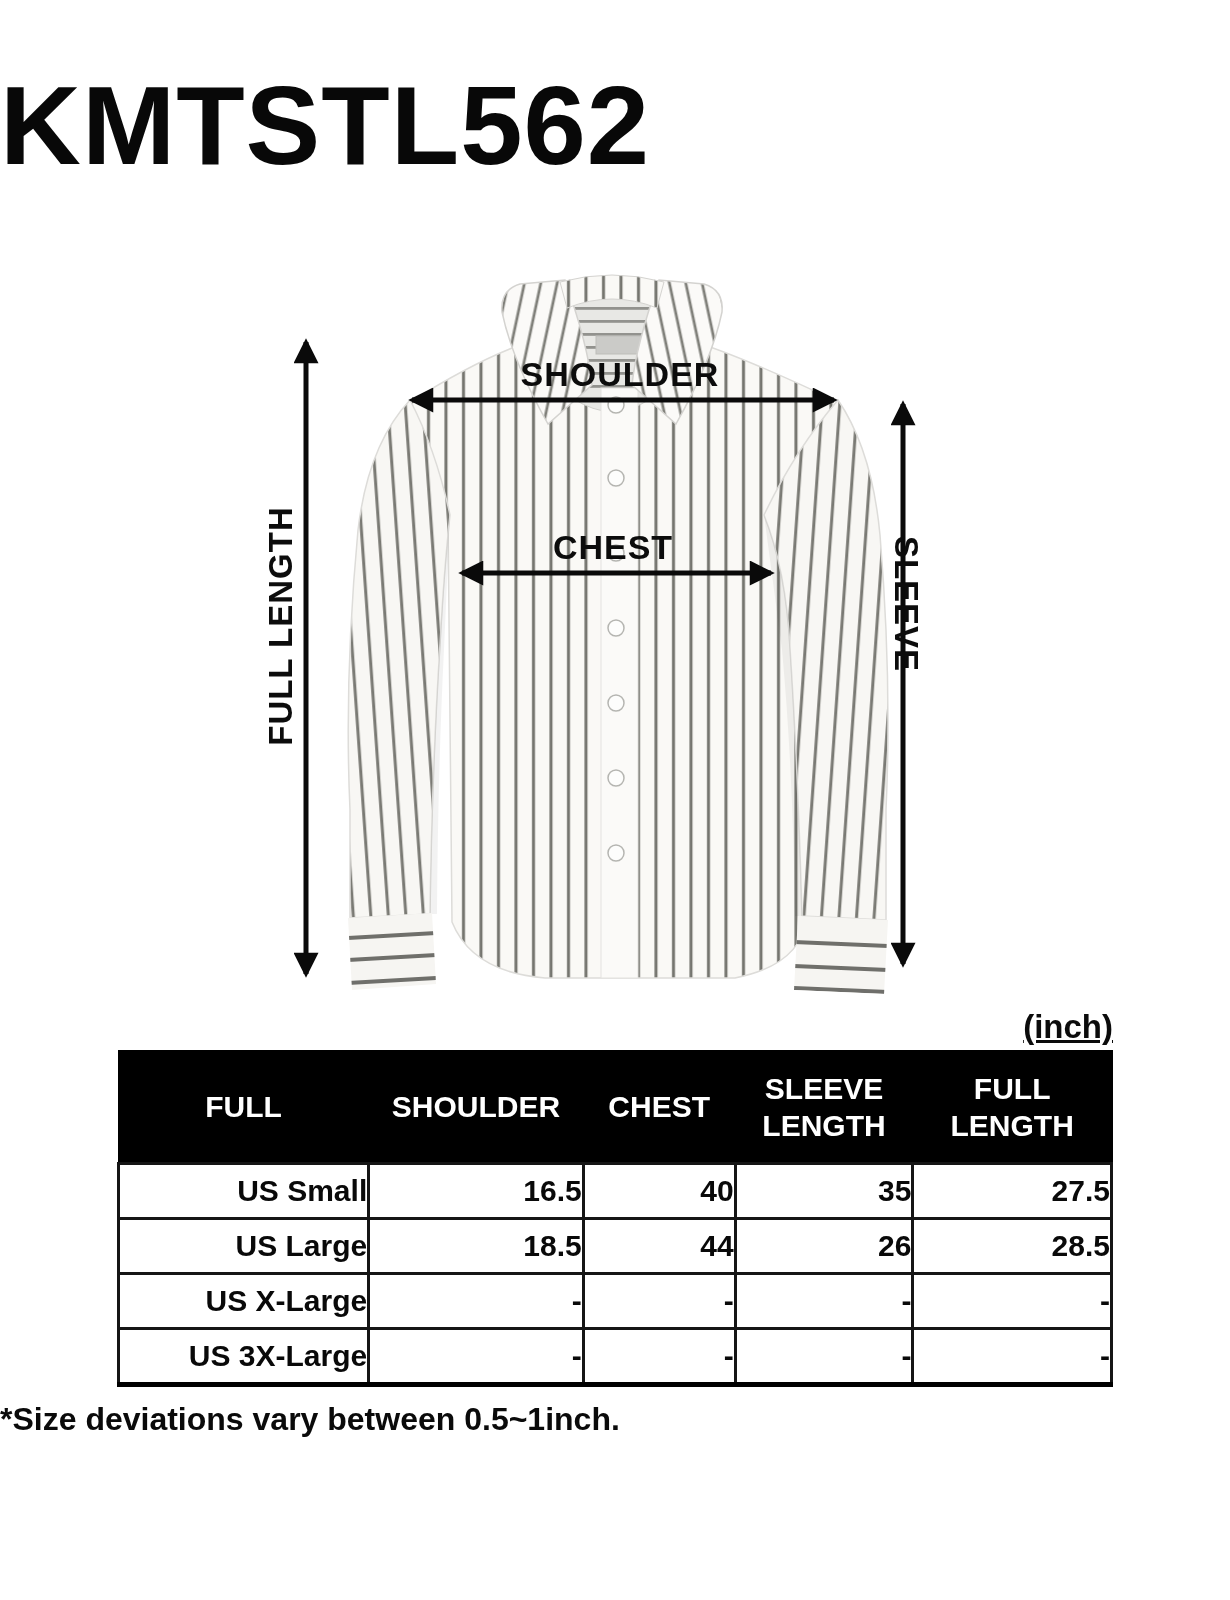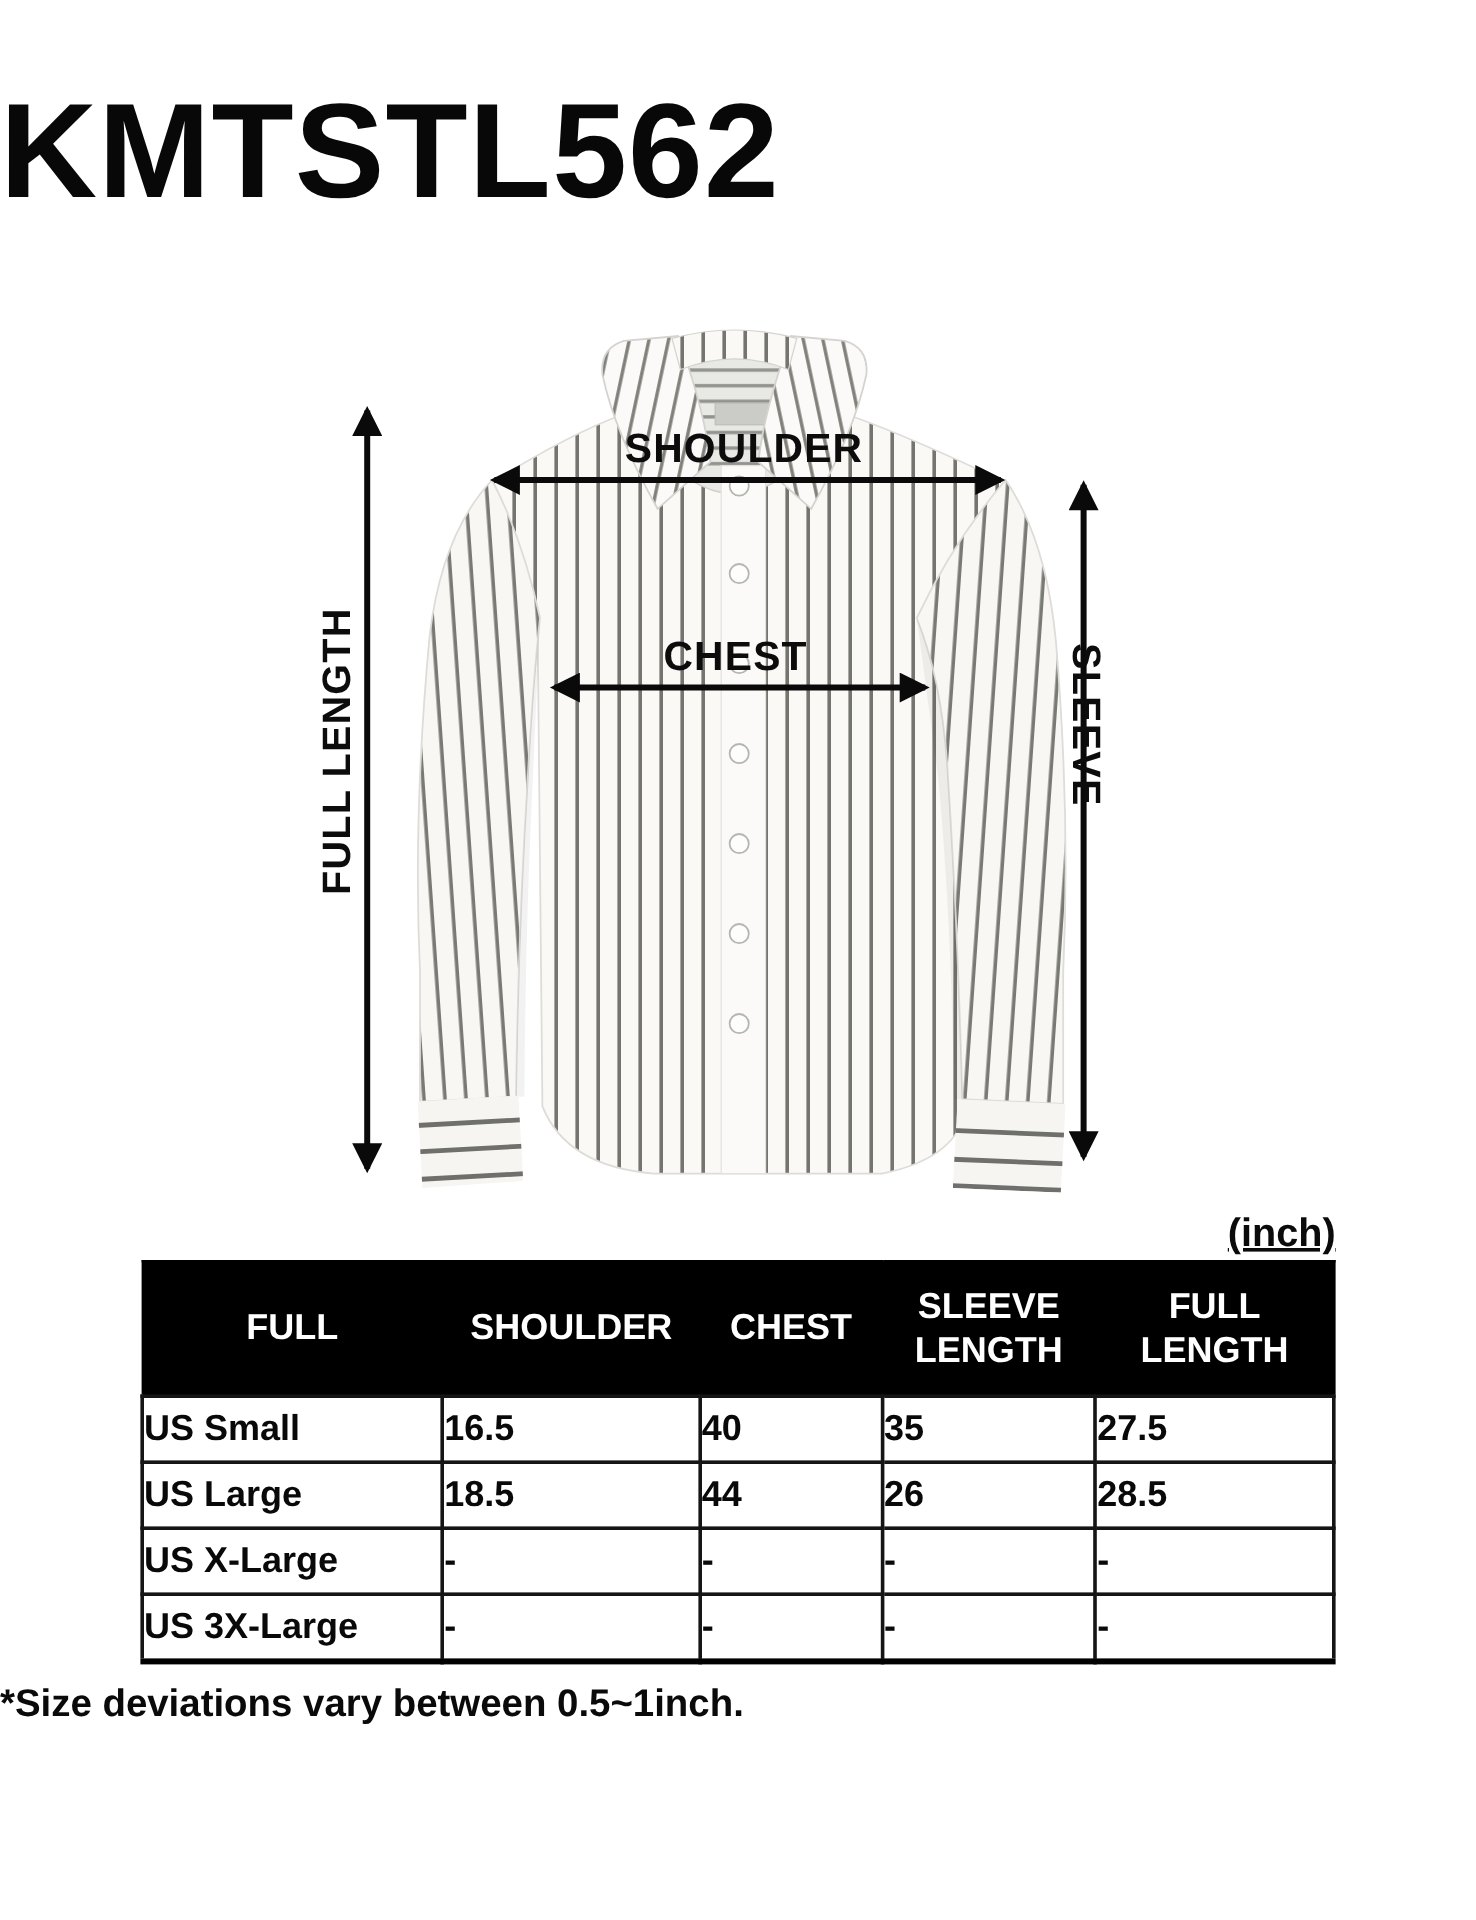--- a/index.html
+++ b/index.html
@@ -29,21 +29,21 @@
     border-collapse:collapse;table-layout:fixed;
     width:996px;margin:6px 0 0 117px;
   }
   table.size thead th{
     background:#000000;color:#ffffff;border:2px solid #000000;
     font-size:30px;font-weight:bold;line-height:1.25;height:110px;
     vertical-align:middle;text-align:center;padding:0 4px;
   }
   table.size tbody td{
     border:3px solid #151515;height:52px;padding:0;
-    text-align:left;vertical-align:middle;
+    text-align:right;vertical-align:middle;
     font-size:30px;font-weight:bold;color:#090909;background:#ffffff;
   }
   table.size{border-bottom:5px solid #000000;}
   .footnote{
     margin-top:14px;text-align:left;padding-right:117px;
     font-size:32px;font-weight:bold;color:#0a0a0a;
   }
 </style>
 </head>
 <body>

